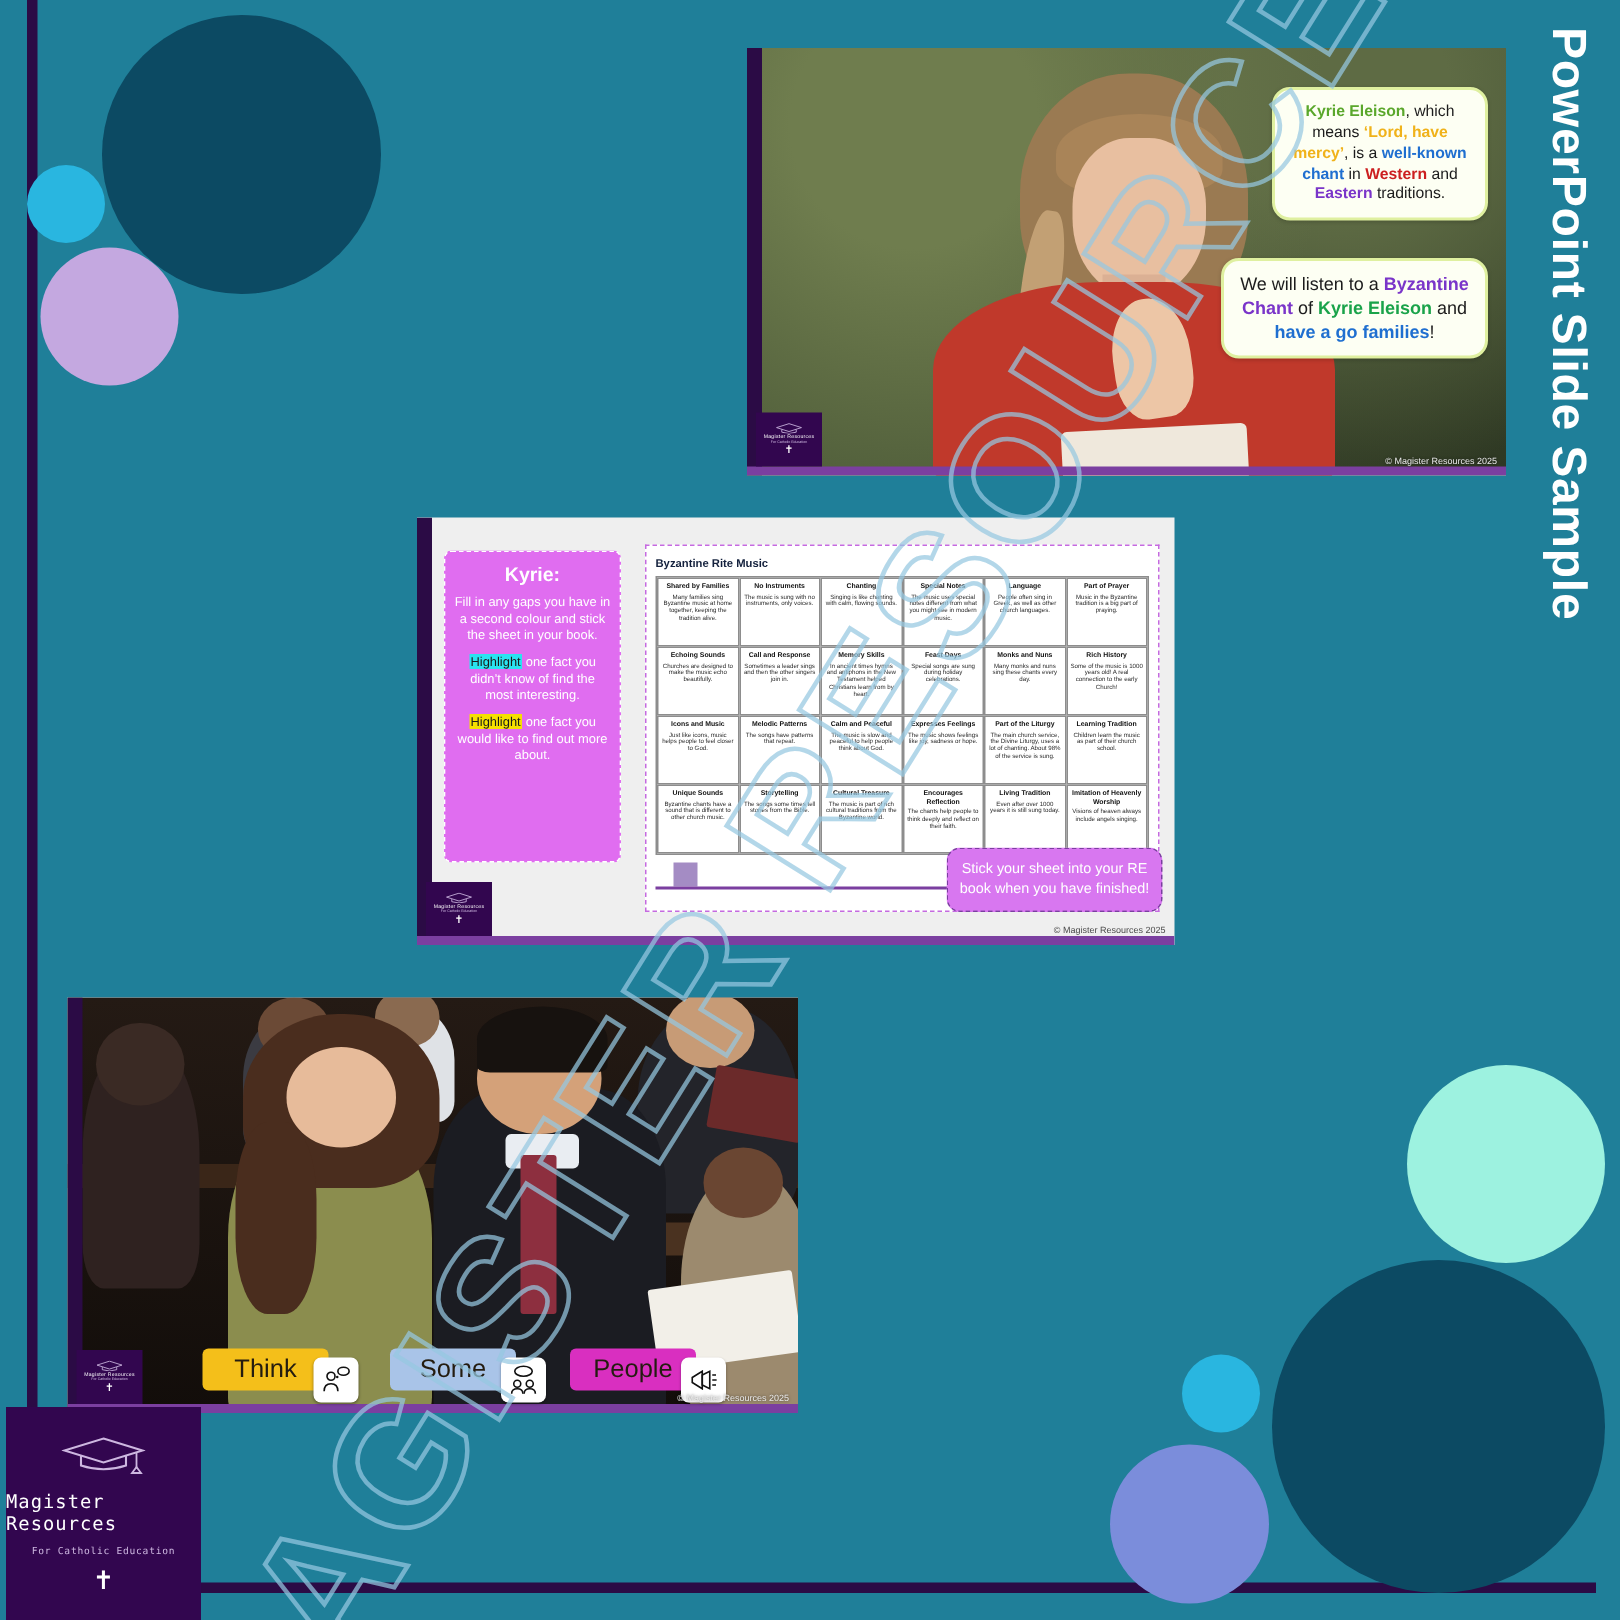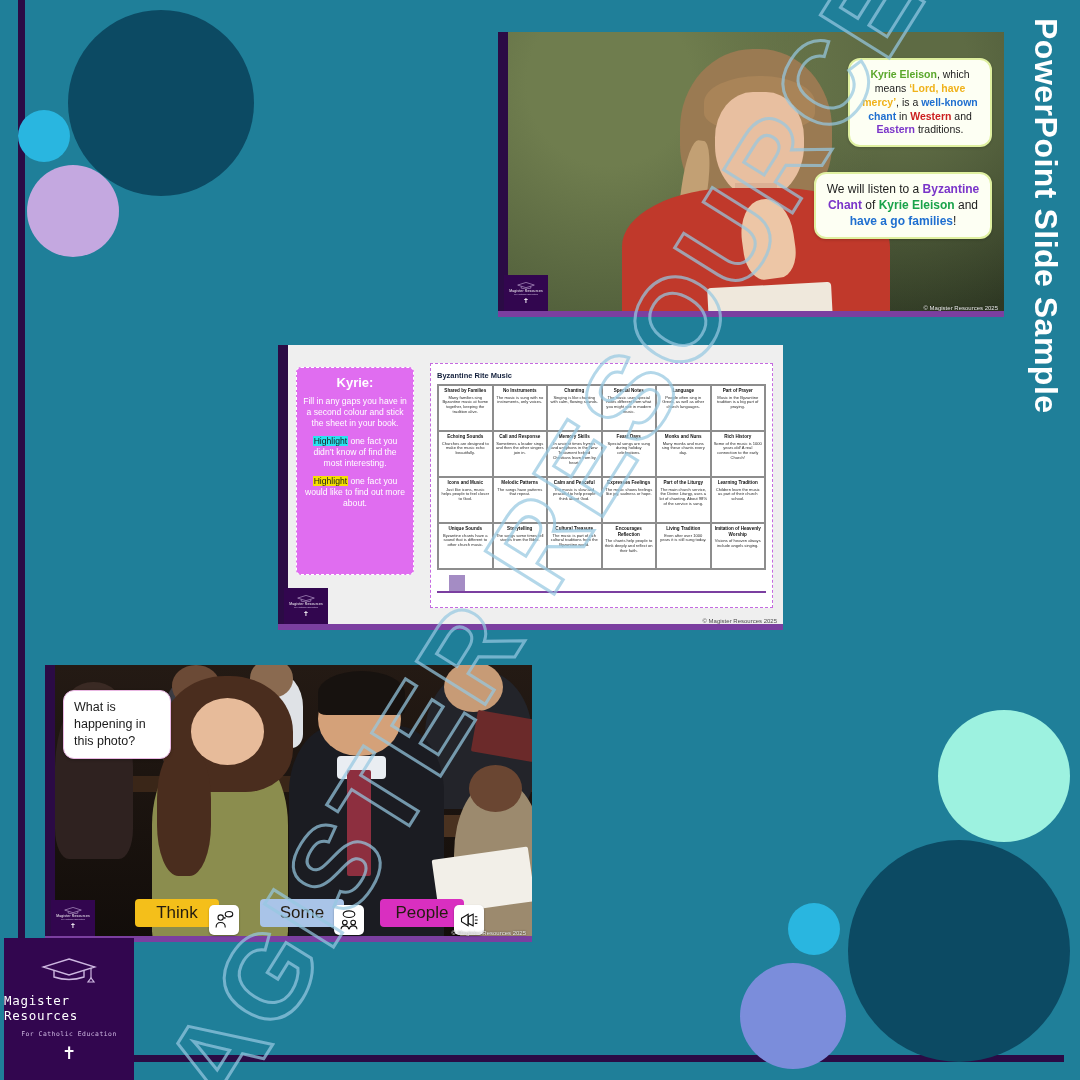--- a/index.html
+++ b/index.html
@@ -332,20 +332,21 @@
             </div>
             <div class="cell">
               <b>Imitation of Heavenly Worship</b>
               <span>Visions of heaven always include angels singing.</span>
             </div>
           </div>
         <div class="sheet-sq"></div>
         <div class="sheet-footline"></div>
       </div>
 
+      <div class="sticky">Stick your sheet into your RE book when you have finished!</div>
 
       <div class="badge">
         <svg class="cap" viewBox="0 0 40 16">
           <polygon points="20,1 39,7 20,13 1,7" fill="none" stroke="#cdb7e0" stroke-width="1.3"></polygon>
           <path d="M9 10 v4 q11 4 22 0 v-4" fill="none" stroke="#cdb7e0" stroke-width="1.3"></path>
         </svg>
         <div class="bt">Magister Resources</div>
         <div class="bs">For Catholic Education</div>
         <div class="cr">✝</div>
       </div>
@@ -381,21 +382,20 @@
       <div class="head" style="left:56%;top:6%;width:17%;height:27%;background:#d4a179"></div>
       <div class="ppl" style="left:56%;top:2%;width:18%;height:16%;background:#17120f;border-radius:50% 50% 10% 10%"></div>
       <div class="ppl" style="left:60%;top:33%;width:10%;height:8%;background:#e9edf2;border-radius:4px"></div>
       <div class="ppl" style="left:62%;top:38%;width:5%;height:38%;background:#8d2f3f;border-radius:2px"></div>
 
       <div class="pew" style="left:80%;top:68%;width:20%;height:20%;background:#f2efe8;border-radius:2px;transform:rotate(-8deg)"></div>
       <div class="pew" style="left:88%;top:18%;width:13%;height:15%;background:#6b2a2a;border-radius:2px;transform:rotate(10deg)"></div>
     </div>
     <div class="lbar"></div>
 
-    <div class="s3-bubble" id="s3-b1">What is happening in this photo?</div>
 
     <div class="tps" id="tps-think">
       <div class="pill" style="background: rgb(244, 191, 26);">Think</div>
       <div class="ico">
         <svg width="20" height="20" viewBox="0 0 24 24">
           <circle cx="8" cy="9" r="3.2" fill="none" stroke="#111" stroke-width="1.3"></circle>
           <path d="M2.5 21 q0-6 5.5-6 t5.5 6" fill="none" stroke="#111" stroke-width="1.3"></path>
           <ellipse cx="18" cy="5" rx="4.5" ry="3.2" fill="none" stroke="#111" stroke-width="1.3"></ellipse>
           <circle cx="13" cy="9.5" r="1" fill="#111"></circle>
         </svg>

